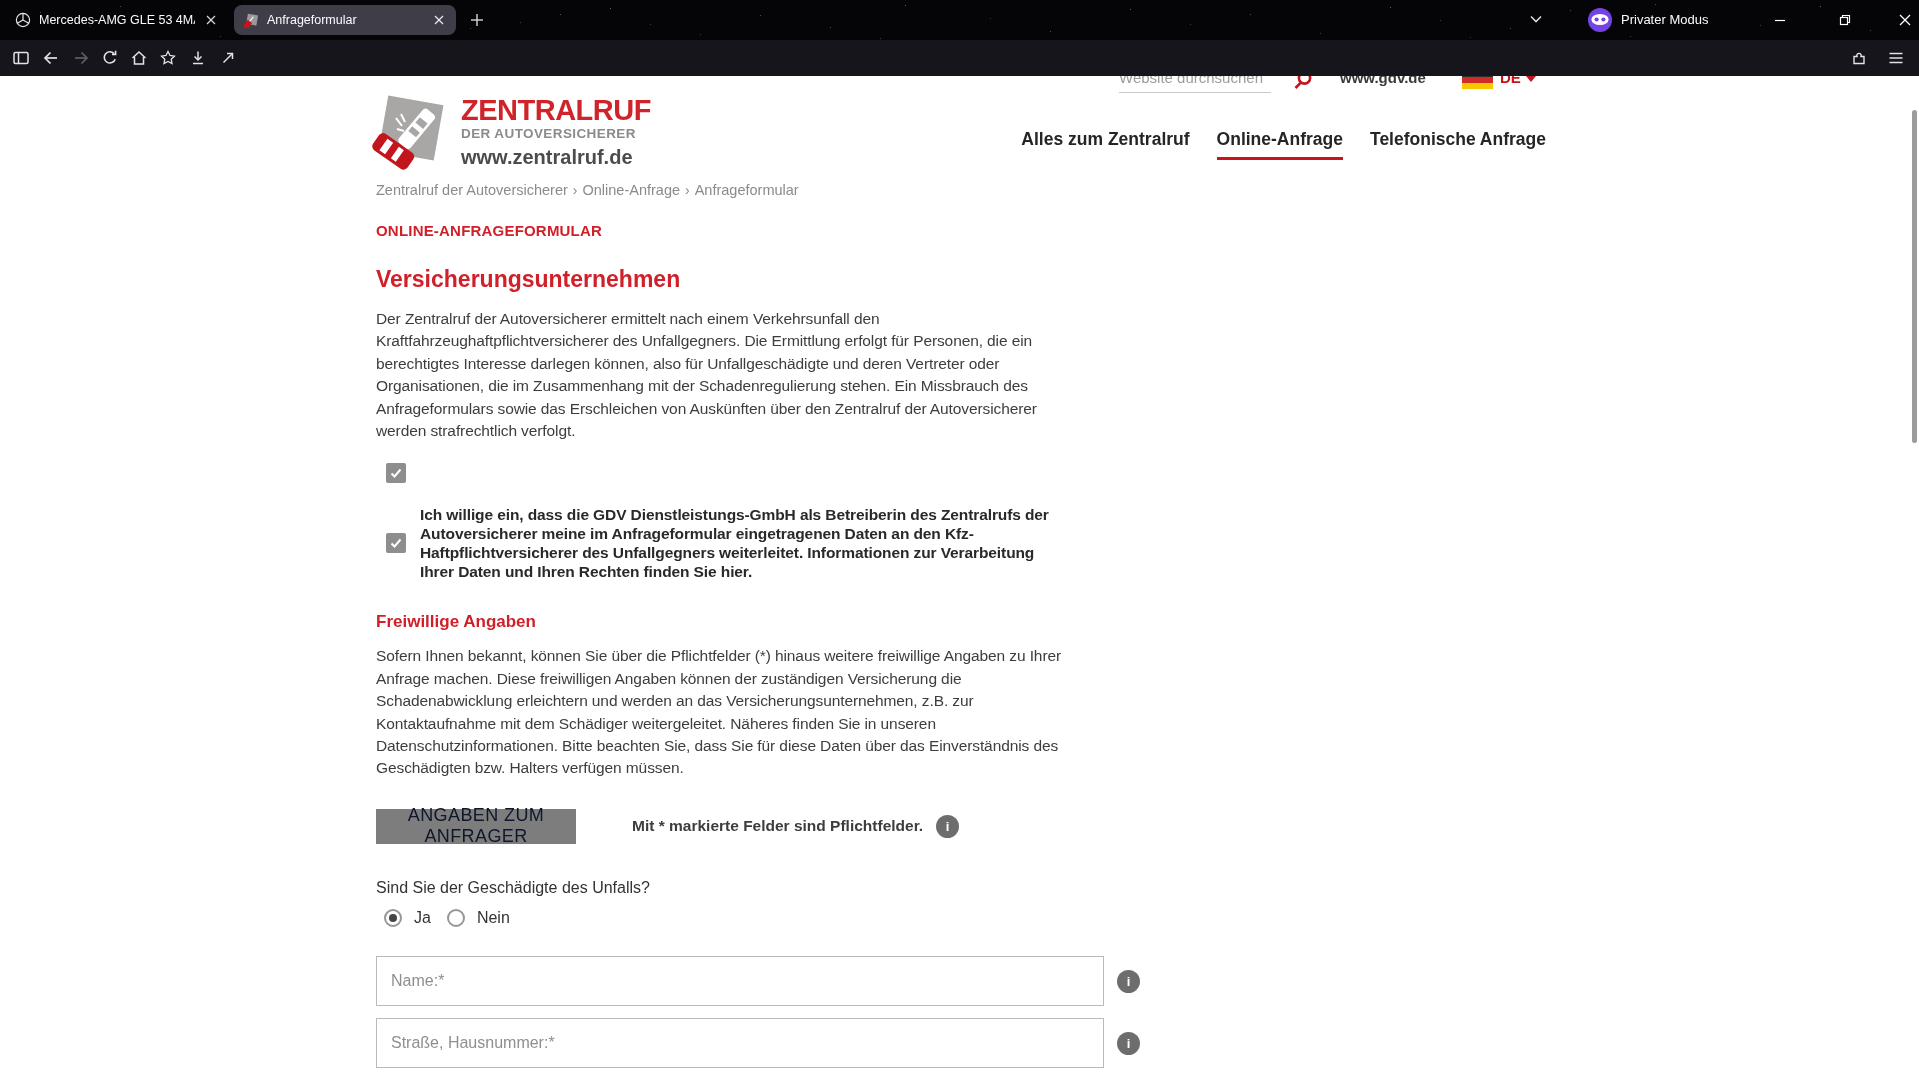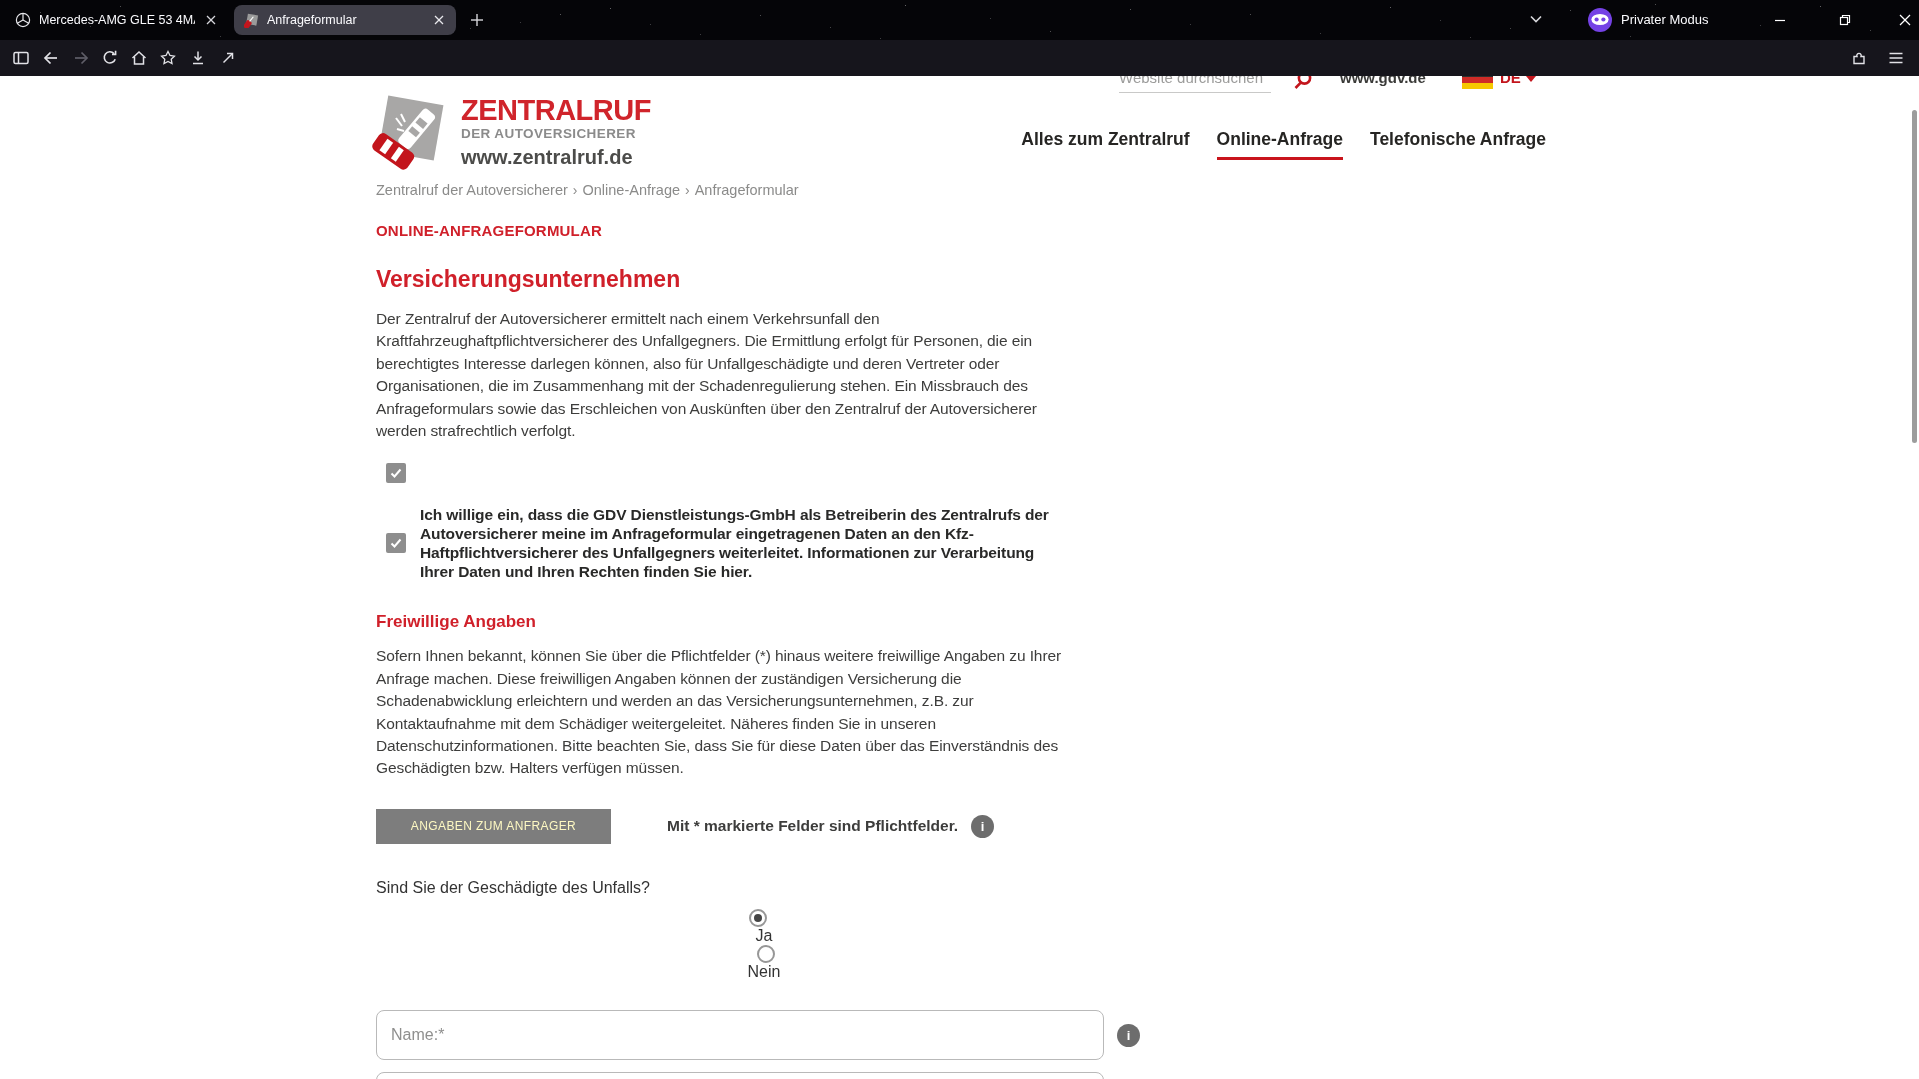--- a/index.html
+++ b/index.html
@@ -76,36 +76,36 @@
   .col{position:absolute;left:376px;top:146px;width:756px;}
   .kicker{font-size:15px;font-weight:700;color:#d0202a;letter-spacing:.2px;line-height:18px;}
   .page-title{font-size:23px;font-weight:700;color:#d0202a;margin:26px 0 0;line-height:26px;}
   .para{margin-top:16px;font-size:15.5px;line-height:22.4px;letter-spacing:-.1px;color:#3d3d3c;white-space:pre-line;}
   .cb-row{margin-top:21px;display:flex;gap:14px;padding-left:10px;align-items:center;}
   .cb-row.second{margin-top:22px;}
   .checkbox{width:20px;height:20px;background:#8e8e8e;border-radius:2px;flex:none;display:flex;align-items:center;justify-content:center;}
   .cb-label{font-size:15.5px;font-weight:700;line-height:19px;color:#292928;white-space:pre-line;letter-spacing:-.1px;}
   .subhead{margin-top:31px;font-size:17px;font-weight:700;color:#d0202a;line-height:20px;}
   .btn-row{margin-top:29px;display:flex;align-items:center;}
-  .section-btn{width:235px;height:35px;background:#7d7d7d;color:#fef9c3;font-size:12px;letter-spacing:.4px;
+  .section-btn{width:200px;height:35px;background:#7d7d7d;color:#0f172a;font-size:18px;letter-spacing:.4px;
     display:flex;align-items:center;justify-content:center;border:none;font-family:"Liberation Sans",sans-serif;}
   .req-note{margin-left:56px;font-size:15.5px;color:#3d3d3c;font-weight:bold;}
   .info{width:23px;height:23px;border-radius:50%;background:#6d6d6d;color:#fff;font-size:13px;font-weight:700;
     display:flex;align-items:center;justify-content:center;margin-left:13px;flex:none;}
   .question{margin-top:34px;font-size:16px;color:#333;line-height:20px;}
-  .radio-row{margin-top:11px;display:flex;align-items:center;padding-left:8px;flex-direction:column;}
+  .radio-row{margin-top:11px;display:flex;align-items:center;padding-left:8px;}
   .radio{width:18px;height:18px;border-radius:50%;border:2px solid #979797;box-sizing:border-box;
     display:flex;align-items:center;justify-content:center;flex:none;background:#fff;}
   .radio.sel::after{content:"";width:8px;height:8px;border-radius:50%;background:#454545;}
   .radio-label{font-size:16px;color:#333;margin-left:12px;}
   .radio-gap{margin-left:16px;}
   .field-row{margin-top:29px;position:relative;width:756px;height:50px;}
   .field-row.second{margin-top:12px;}
   .field-row input{width:728px;height:50px;border:1px solid #b9b9b9;padding:0 14px;font-size:16px;color:#333;
-    box-sizing:border-box;border-radius:8px;outline:none;background:#fff;font-family:"Liberation Sans",sans-serif;}
+    box-sizing:border-box;border-radius:0;outline:none;background:#fff;font-family:"Liberation Sans",sans-serif;}
   .field-row input::placeholder{color:#8f8f8e;opacity:1;}
   .field-info{position:absolute;left:741px;top:14px;margin:0;}
   .scroll-thumb{position:absolute;right:2px;top:34px;width:5px;height:333px;background:#9c9c9c;border-radius:3px;}
 </style>
 </head>
 <body>
 
 <div class="browser">
 
   <div class="tabbar">

